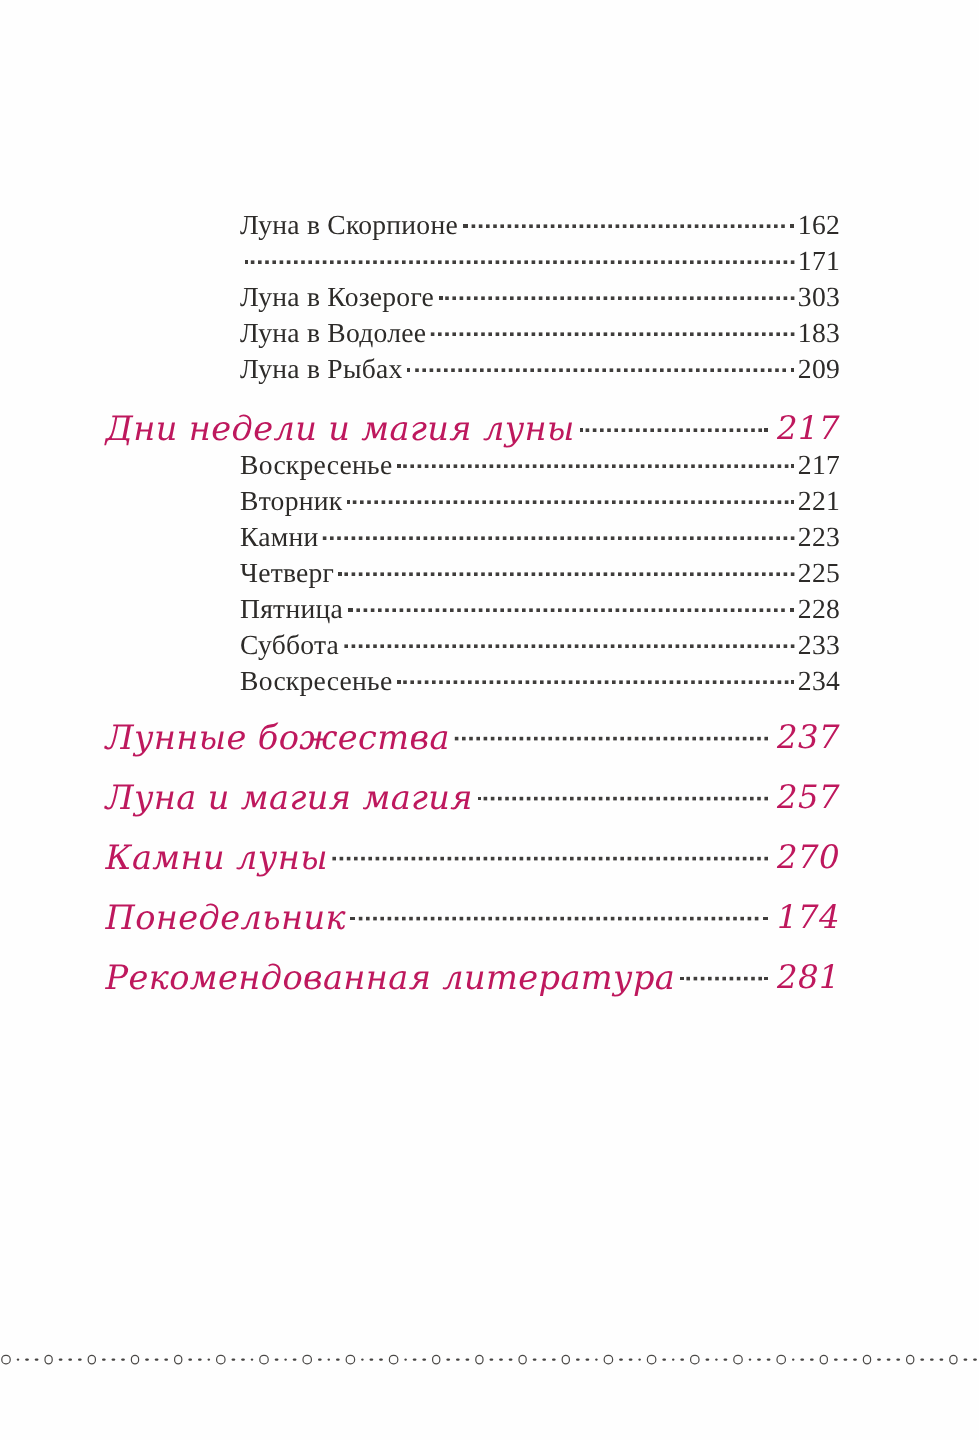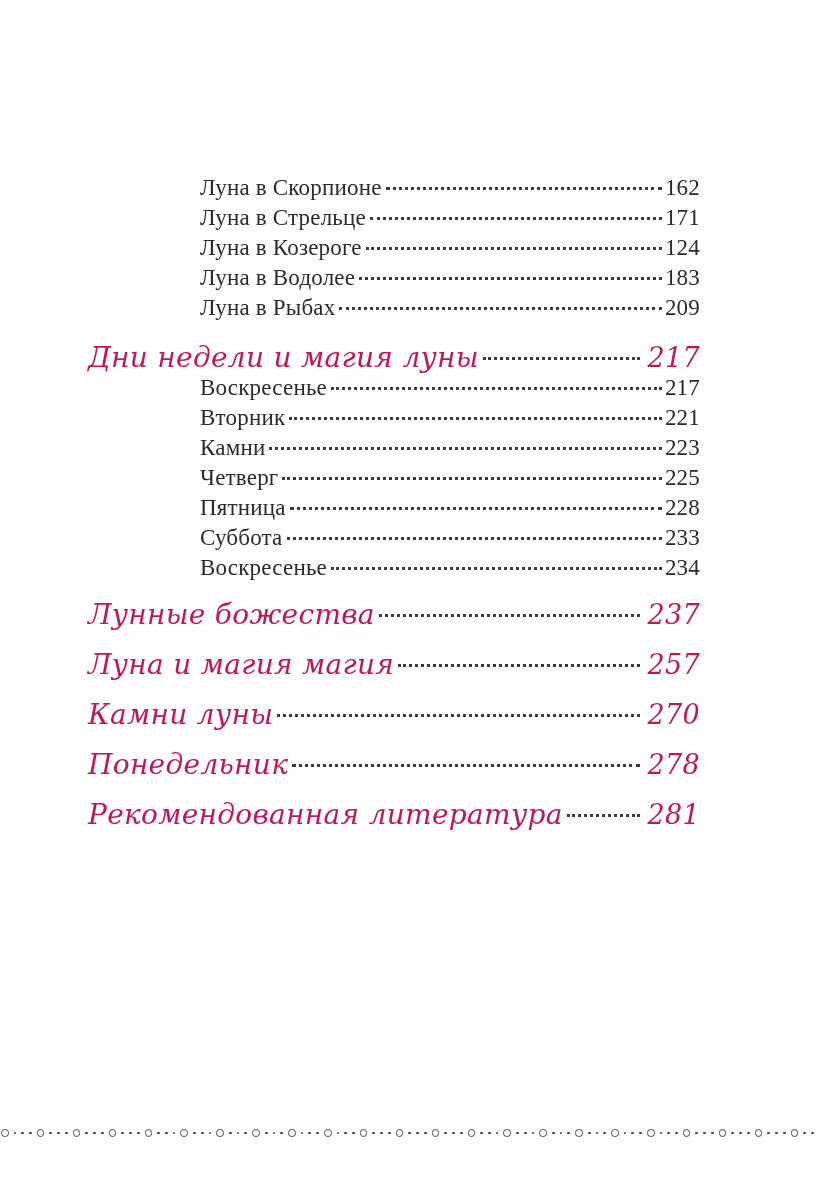--- a/index.html
+++ b/index.html
@@ -102,28 +102,27 @@
 <body>
 
 <main class="toc">
 
   <div class="toc-row sub">
     <span class="label">Луна в Скорпионе</span>
     <span class="leader"></span>
     <span class="page-num">162</span>
   </div>
   <div class="toc-row sub">
-    <span class="label">Луна в Стрельце</span>
     <span class="leader"></span>
     <span class="page-num">171</span>
   </div>
   <div class="toc-row sub">
     <span class="label">Луна в Козероге</span>
     <span class="leader"></span>
-    <span class="page-num">124</span>
+    <span class="page-num">303</span>
   </div>
   <div class="toc-row sub">
     <span class="label">Луна в Водолее</span>
     <span class="leader"></span>
     <span class="page-num">183</span>
   </div>
   <div class="toc-row sub">
     <span class="label">Луна в Рыбах</span>
     <span class="leader"></span>
     <span class="page-num">209</span>
@@ -181,21 +180,21 @@
     <span class="page-num">257</span>
   </div>
   <div class="toc-row chapter gap-chapter">
     <span class="label">Камни луны</span>
     <span class="leader"></span>
     <span class="page-num">270</span>
   </div>
   <div class="toc-row chapter gap-chapter">
     <span class="label">Понедельник</span>
     <span class="leader"></span>
-    <span class="page-num">278</span>
+    <span class="page-num">174</span>
   </div>
   <div class="toc-row chapter gap-chapter">
     <span class="label">Рекомендованная литература</span>
     <span class="leader"></span>
     <span class="page-num">281</span>
   </div>
 
 </main>
 
 <footer class="ornament-border">

